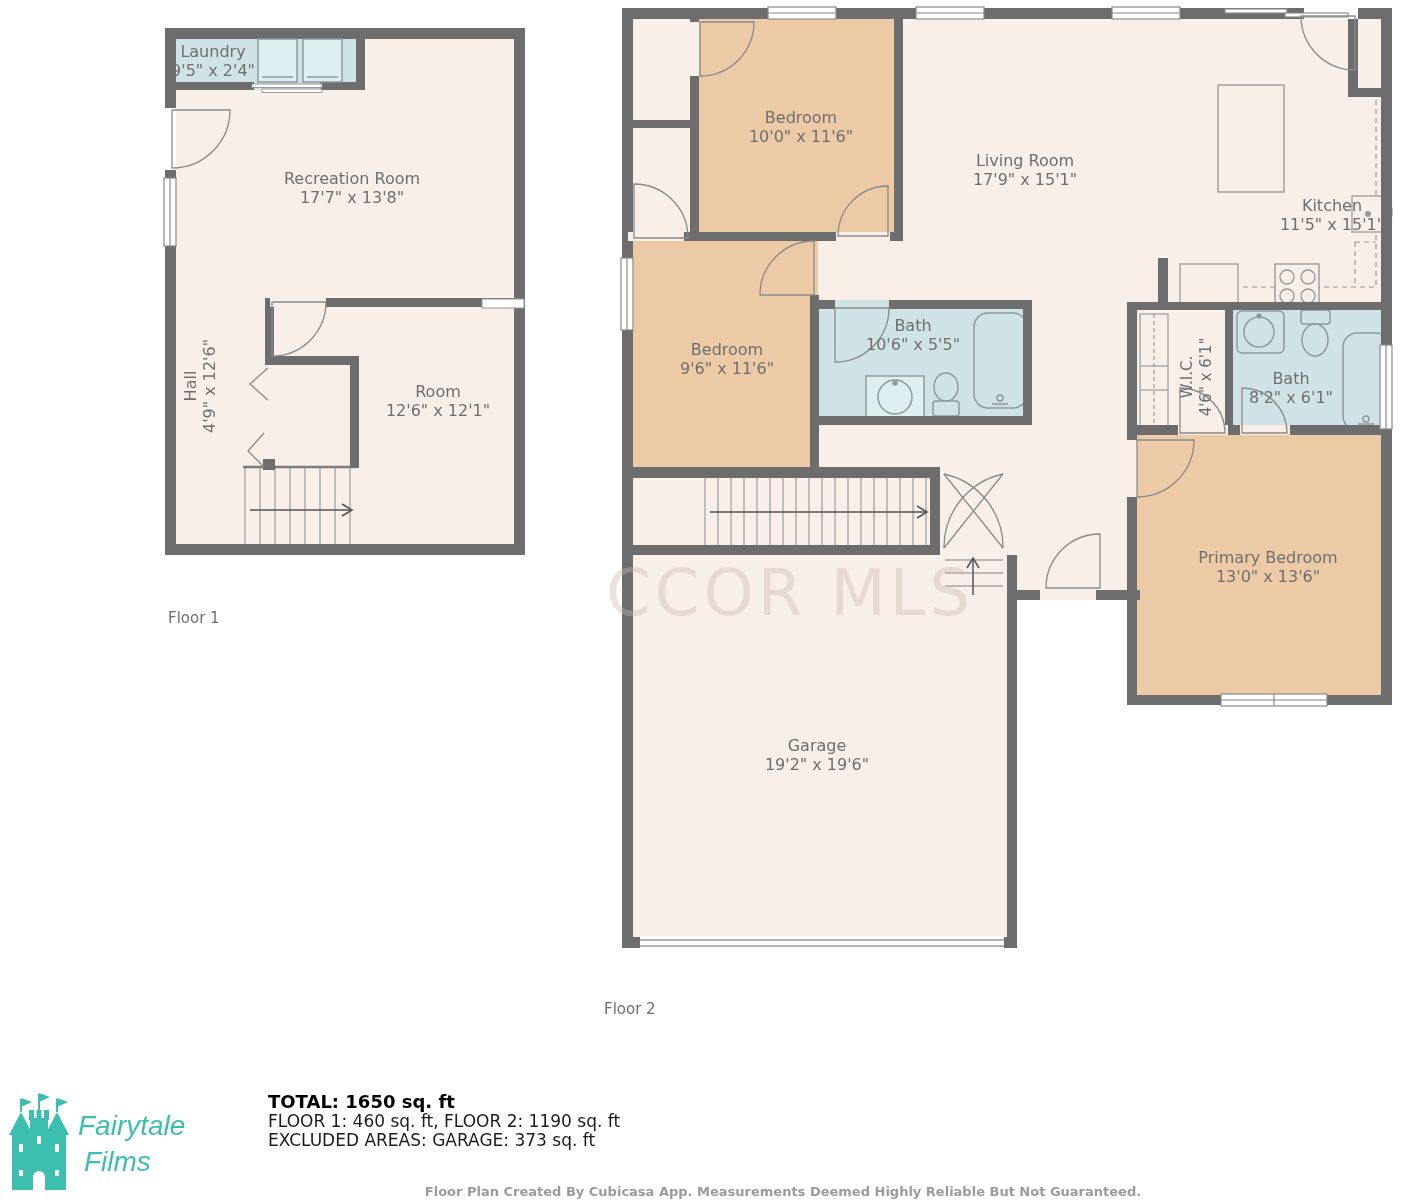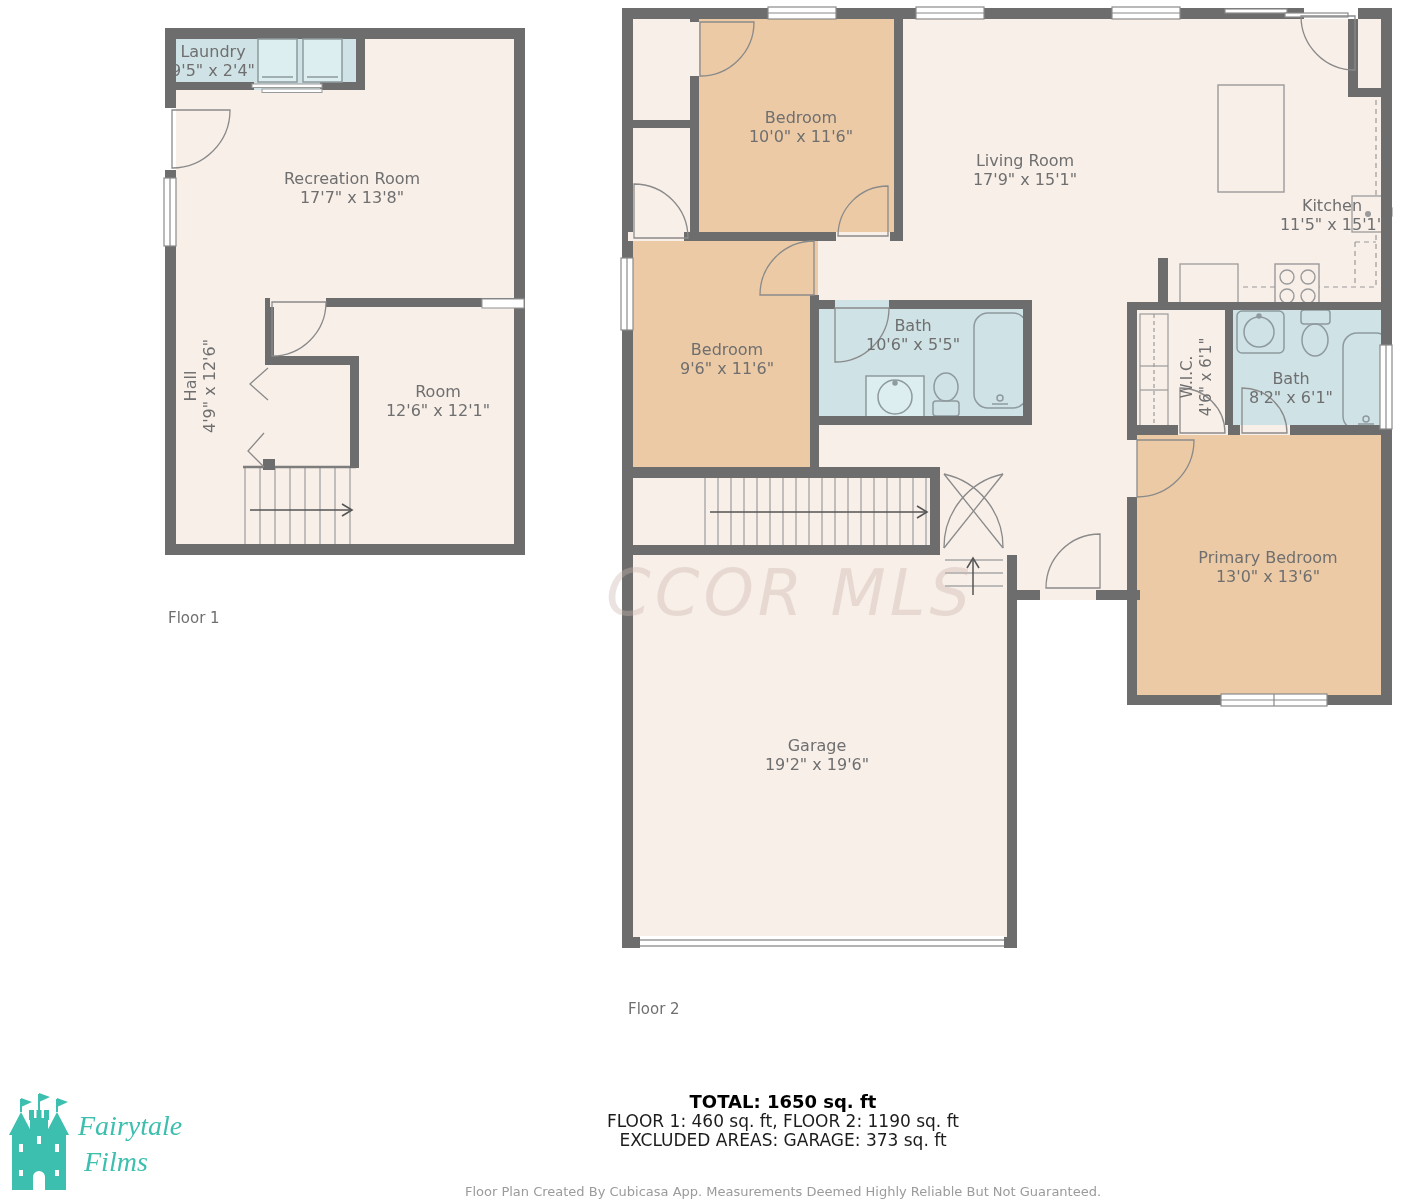--- a/index.html
+++ b/index.html
@@ -3,26 +3,26 @@
 <meta charset="utf-8">
 <style>
   html,body{margin:0;padding:0;background:#ffffff;}
   .stage{position:relative;width:1406px;height:1200px;background:#ffffff;overflow:hidden;
          font-family:"DejaVu Sans","Liberation Sans",sans-serif;}
   svg.plan{position:absolute;left:0;top:0;}
   .lbl{position:absolute;text-align:center;color:#6f6f6f;font-size:16px;line-height:19px;white-space:nowrap;}
   .lbl span{display:block;}
   .lbl.rot{transform:rotate(-90deg);transform-origin:50% 50%;}
   .floor-tag{position:absolute;color:#6f6f6f;font-size:15px;}
-  .watermark{position:absolute;left:606px;top:556px;font-size:64px;font-style:italic;
+  .watermark{position:absolute;left:606px;top:556px;font-size:64px;
              letter-spacing:4px;color:rgba(203,182,174,0.38);white-space:nowrap;}
-  .summary{position:absolute;left:268px;top:1092px;width:1030px;text-align:center;color:#1c1c1c;font-size:17px;line-height:19px;}
+  .summary{position:absolute;left:268px;top:1092px;width:1030px;color:#1c1c1c;font-size:17px;line-height:19px;}
   .summary .total{font-weight:bold;font-size:18px;color:#000;margin-bottom:1px;}
-  .disclaimer{position:absolute;left:268px;top:1184px;width:1030px;text-align:center;color:#9b9b9b;font-size:13px;}
-  .logo-text{position:absolute;left:78px;top:1108px;color:#3cbfae;font-family:Liberation Serif, serif;
+  .disclaimer{position:absolute;left:268px;top:1184px;width:1030px;text-align:center;color:#9b9b9b;font-size:13px;font-weight:bold;}
+  .logo-text{position:absolute;left:78px;top:1108px;color:#3cbfae;font-family:Liberation Sans, sans-serif;
              font-style:italic;font-size:28px;line-height:36px;}
   .logo-text .l2{margin-left:6px;}
 </style>
 </head>
 <body>
 
 <div class="stage">
 
 <svg class="plan" width="1406" height="1200" viewBox="0 0 1406 1200">
 
@@ -342,21 +342,21 @@
 <div class="lbl" style="left:1118px;top:548px;width:300px">
   <span>Primary Bedroom</span>
   <span>13'0" x 13'6"</span>
 </div>
 <div class="lbl" style="left:717px;top:736px;width:200px">
   <span>Garage</span>
   <span>19'2" x 19'6"</span>
 </div>
 
 <div class="floor-tag" style="left:168px;top:609px">Floor 1</div>
-<div class="floor-tag" style="left:628px;top:1000px">Floor 2</div>
+<div class="floor-tag" style="left:604px;top:1000px">Floor 2</div>
 
 <div class="summary">
   <div class="total">TOTAL: 1650 sq. ft</div>
   <div>FLOOR 1: 460 sq. ft, FLOOR 2: 1190 sq. ft</div>
   <div>EXCLUDED AREAS: GARAGE: 373 sq. ft</div>
 </div>
 
 <div class="disclaimer">Floor Plan Created By Cubicasa App. Measurements Deemed Highly Reliable But Not Guaranteed.</div>
 
 <div class="logo-text">

